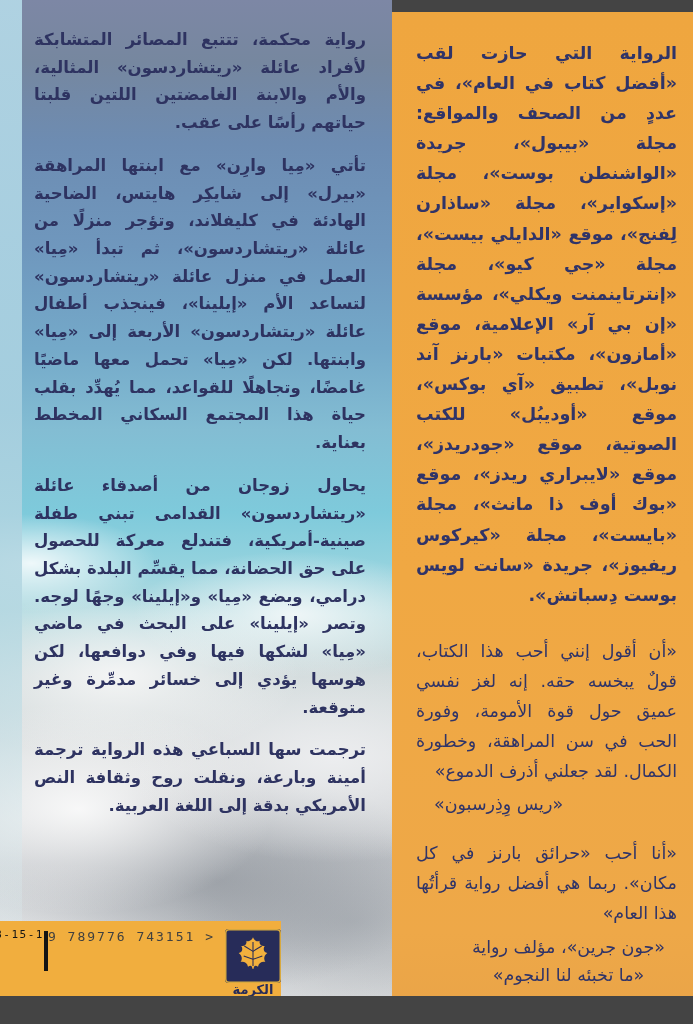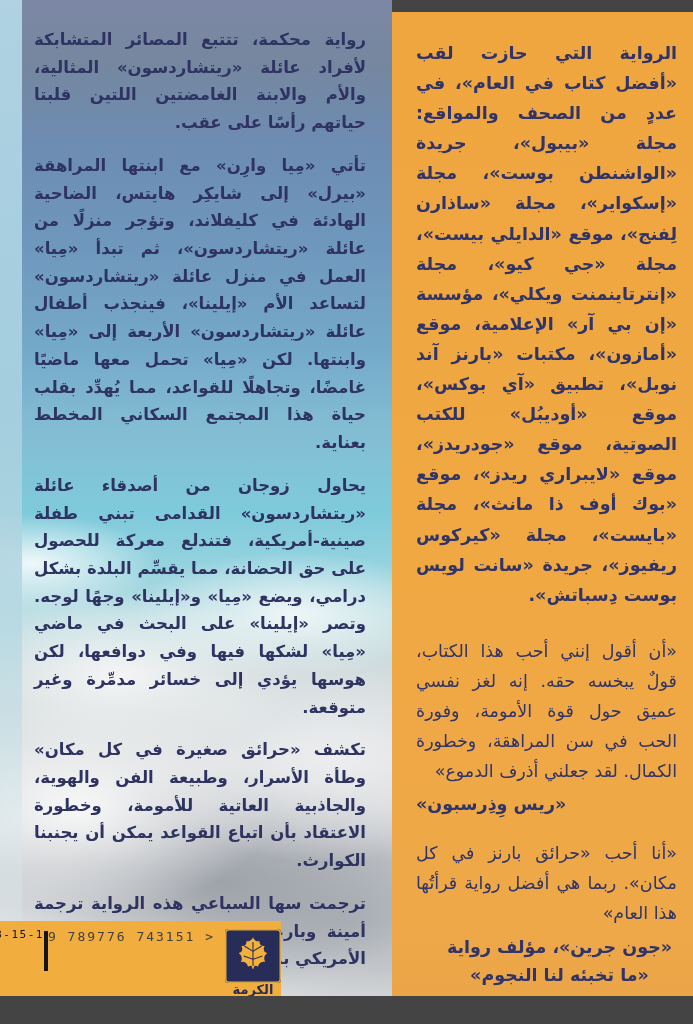--- a/index.html
+++ b/index.html
@@ -62,22 +62,22 @@
   }
   .right-text{
     padding:26px 16px 0 24px;
     color:#303468;
     font-size:17.5px;line-height:1.72;
     text-align:justify;
   }
   .press{font-weight:bold;margin:0 0 26px 0;}
   .quote{margin:0 0 4px 0;font-weight:normal;}
   .attr{
-    font-weight:bold;text-align:left;
-    margin:0 0 20px 0;line-height:1.6;
+    font-weight:normal;text-align:left;
+    margin:0 0 20px 18px;line-height:1.6;
     white-space:pre-line;
   }
   .attr.centered{text-align:center;padding-left:26px;}
   
   .footer-strip{
     position:absolute;left:0;top:921px;width:281px;height:83px;
     background:#f1ae3e;
     display:flex;flex-direction:row-reverse;
     align-items:flex-start;
     direction:ltr;
@@ -129,21 +129,20 @@
 
 <div class="page">
 
   <div class="left-col">
     <div class="clouds"></div>
     <div class="edge-band"></div>
     <div class="left-text">
       <p>رواية محكمة، تتتبع المصائر المتشابكة لأفراد عائلة «ريتشاردسون» المثالية، والأم والابنة الغامضتين اللتين قلبتا حياتهم رأسًا على عقب.</p>
       <p>تأتي «مِيا وارِن» مع ابنتها المراهقة «بيرل» إلى شايكِر هايتس، الضاحية الهادئة في كليفلاند، وتؤجر منزلًا من عائلة «ريتشاردسون»، ثم تبدأ «مِيا» العمل في منزل عائلة «ريتشاردسون» لتساعد الأم «إيلينا»، فينجذب أطفال عائلة «ريتشاردسون» الأربعة إلى «مِيا» وابنتها. لكن «مِيا» تحمل معها ماضيًا غامضًا، وتجاهلًا للقواعد، مما يُهدِّد بقلب حياة هذا المجتمع السكاني المخطط بعناية.</p>
       <p>يحاول زوجان من أصدقاء عائلة «ريتشاردسون» القدامى تبني طفلة صينية-أمريكية، فتندلع معركة للحصول على حق الحضانة، مما يقسِّم البلدة بشكل درامي، ويضع «مِيا» و«إيلينا» وجهًا لوجه. وتصر «إيلينا» على البحث في ماضي «مِيا» لشكها فيها وفي دوافعها، لكن هوسها يؤدي إلى خسائر مدمِّرة وغير متوقعة.</p>
-      <p>تكشف «حرائق صغيرة في كل مكان» وطأة الأسرار، وطبيعة الفن والهوية، والجاذبية العاتية للأمومة، وخطورة الاعتقاد بأن اتباع القواعد يمكن أن يجنبنا الكوارث.</p>
       <p>ترجمت سها السباعي هذه الرواية ترجمة أمينة وبارعة، ونقلت روح وثقافة النص الأمريكي بدقة إلى اللغة العربية.</p>
     </div>
   </div>
 
   <div class="right-col">
     <div class="right-text">
       <p class="press">الرواية التي حازت لقب «أفضل كتاب في العام»، في عددٍ من الصحف والمواقع: مجلة «بيبول»، جريدة «الواشنطن بوست»، مجلة «إسكواير»، مجلة «ساذارن لِفنج»، موقع «الدايلي بيست»، مجلة «جي كيو»، مجلة «إنترتاينمنت ويكلي»، مؤسسة «إن بي آر» الإعلامية، موقع «أمازون»، مكتبات «بارنز آند نوبل»، تطبيق «آي بوكس»، موقع «أوديبُل» للكتب الصوتية، موقع «جودريدز»، موقع «لايبراري ريدز»، موقع «بوك أوف ذا مانث»، مجلة «بايست»، مجلة «كيركوس ريفيوز»، جريدة «سانت لويس بوست دِسباتش».</p>
 
       <p class="quote">«أن أقول إنني أحب هذا الكتاب، قولٌ يبخسه حقه. إنه لغز نفسي عميق حول قوة الأمومة، وفورة الحب في سن المراهقة، وخطورة الكمال. لقد جعلني أذرف الدموع»</p>
       <p class="attr">«ريس وِذِرسبون»</p>

